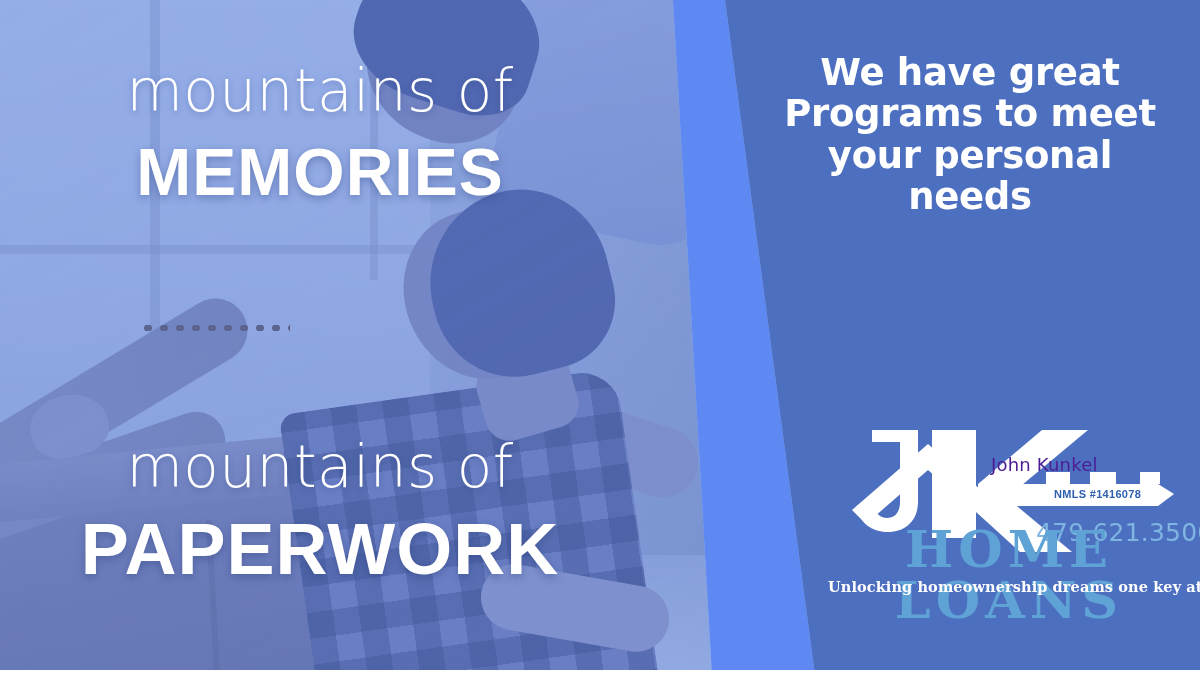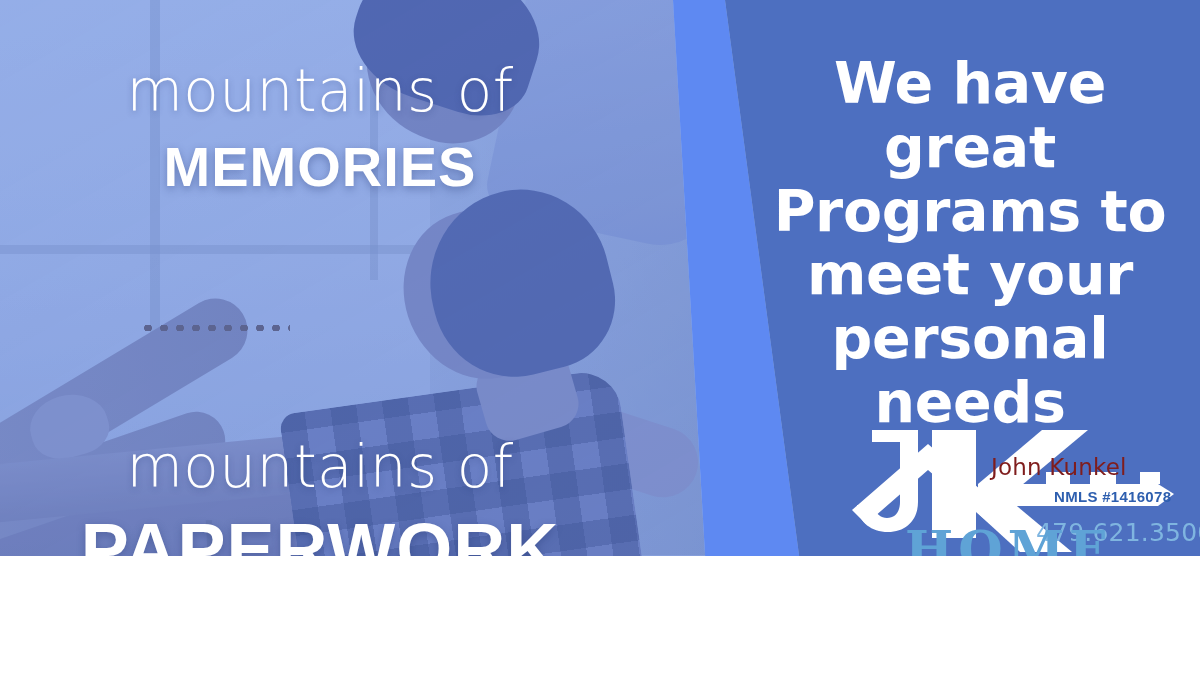--- a/index.html
+++ b/index.html
@@ -5,21 +5,21 @@
 <style>
   * { margin:0; padding:0; box-sizing:border-box; }
   html,body { background:#ffffff; }
   body {
     font-family:"Liberation Sans", sans-serif;
   }
 
   .banner {
     position:relative;
     width:1200px;
-    height:556px;
+    height:670px;
     overflow:hidden;
     background:#9EBBF2;
   }
 
   
   .photo-stage{
     position:absolute;
     left:0; top:0;
     width:730px; height:675px;
     overflow:hidden;
@@ -174,21 +174,21 @@
     text-shadow:0 2px 6px rgba(40,60,120,.35);
   }
   .bold-line{
     font-family:"Liberation Sans", sans-serif;
     font-weight:bold;
     color:#ffffff;
     letter-spacing:1px;
     text-shadow:0 3px 9px rgba(40,60,120,.40);
   }
   #mem-small{ position:absolute; left:0; top:62px; width:640px; font-size:58px; line-height:1; }
-  #mem-big  { position:absolute; left:0; top:136px; width:640px; font-size:56px; line-height:1.1; }
+  #mem-big  { position:absolute; left:0; top:136px; width:640px; font-size:66px; line-height:1.1; }
   #pap-small{ position:absolute; left:0; top:438px; width:640px; font-size:58px; line-height:1; }
   #pap-big  { position:absolute; left:0; top:510px; width:640px; font-size:72px; line-height:1.1; }
 
   
   .not-wrap{
     position:absolute; left:296px; top:268px; width:124px; height:124px;
   }
   .dot-circle{
     position:absolute; inset:0;
     border-radius:50%;
@@ -211,46 +211,46 @@
   }
 
   
   .right-copy{
     position:absolute; left:760px; top:52px; width:420px;
     z-index:8;
     text-align:center;
     color:#ffffff;
     font-family:"DejaVu Sans", sans-serif;
     font-weight:bold;
-    font-size:57px;
+    font-size:37px;
     line-height:1.12;
     letter-spacing:-.3px;
   }
 
   
   .logo{
     position:absolute; left:828px; top:418px; width:362px; height:200px; z-index:8;
   }
   .logo-mark{
     position:absolute; left:0; top:0; width:362px; height:140px;
   }
   .logo-mark svg{ width:100%; height:100%; display:block; }
   .john-kunkel{
     position:absolute; left:163px; top:36px;
     font-family:"DejaVu Sans", sans-serif;
-    font-size:23px;
-    color:#7f1d1d;
+    font-size:18px;
+    color:#4c1d95;
     letter-spacing:.2px;
     white-space:nowrap;
   }
   .nmls{
     position:absolute; left:226px; top:70px;
     font-family:"Liberation Sans", sans-serif;
     font-weight:bold;
-    font-size:15px;
+    font-size:11px;
     color:#2E5FAF;
     letter-spacing:.3px;
     white-space:nowrap;
   }
   .phone{
     position:absolute; left:208px; top:100px;
     font-family:"DejaVu Sans", sans-serif;
     font-size:25px;
     color:#7FB5E0;
     letter-spacing:.2px;

